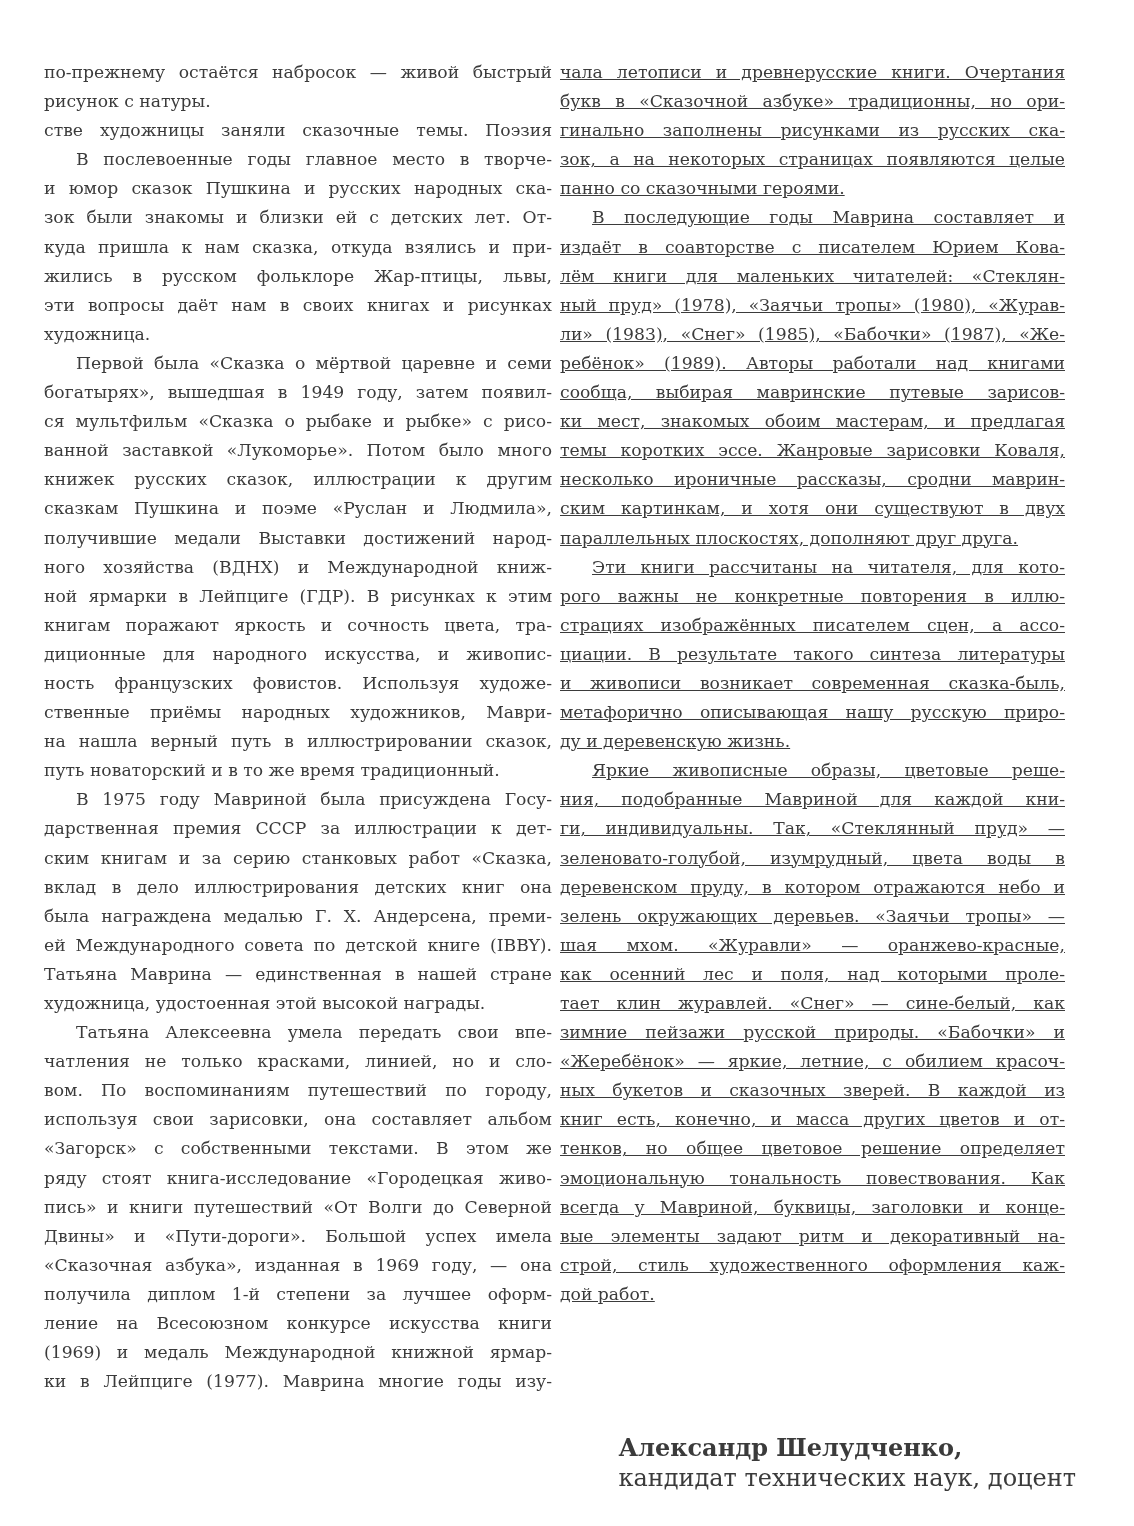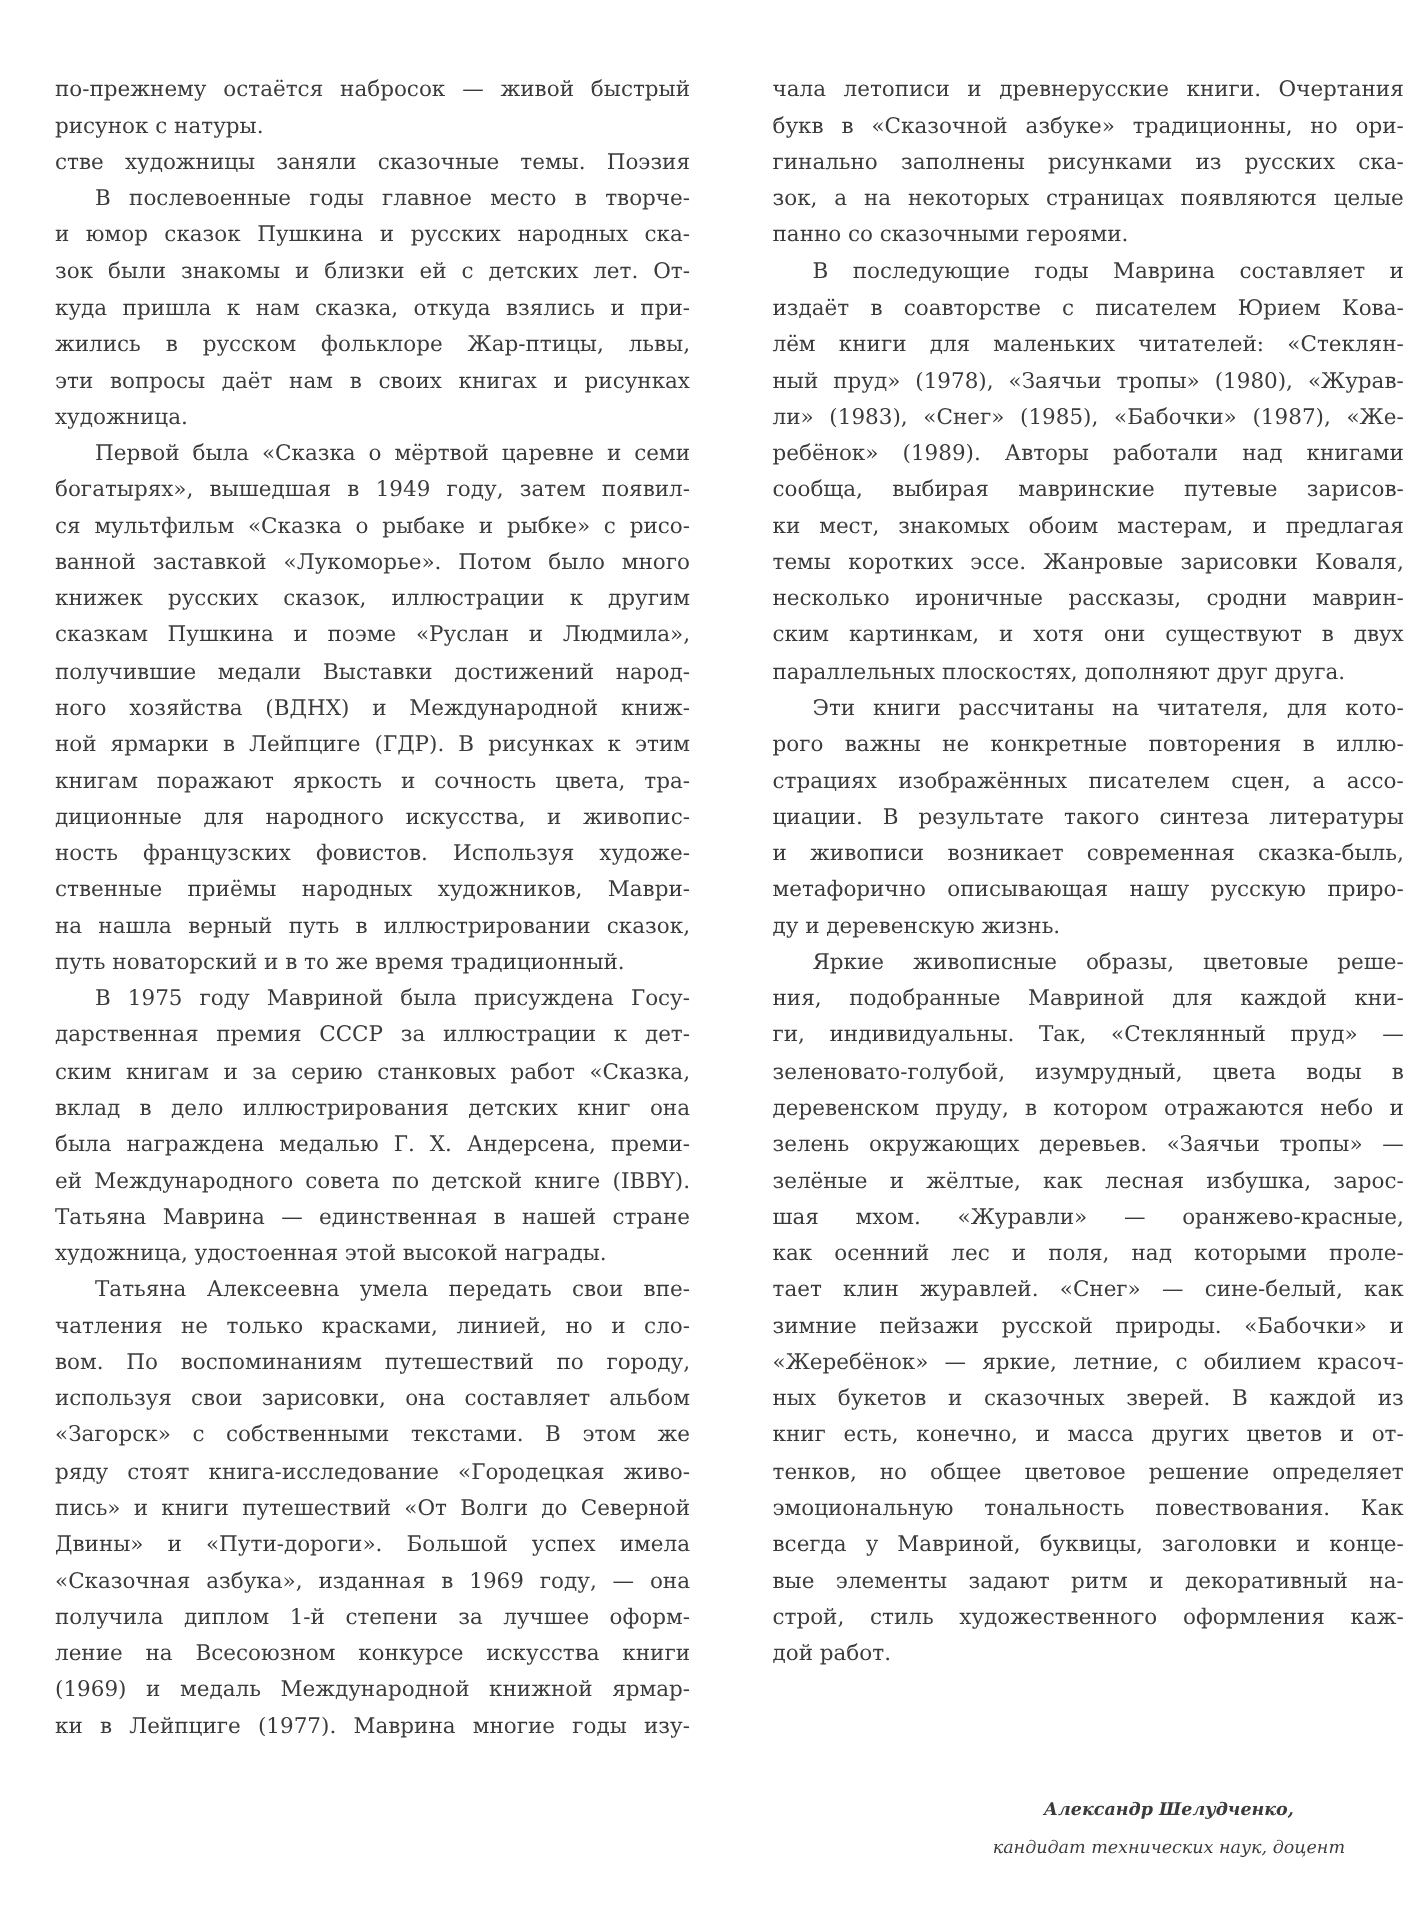--- a/index.html
+++ b/index.html
@@ -8,32 +8,32 @@
       font-family: "DejaVu Serif", serif;
       color: #3b3b3b;
     }
     .col {
       position: absolute; top: 58px;
       font-size: 17.2px; line-height: 29.1px;
       text-align: justify;
       margin-left: 20px;
     }
     .col-left { left: 24px; width: 508px; }
-    .col-right { left: 598px; width: 505px; }
+    .col-right { left: 540px; width: 505px; text-decoration: underline; }
     .line {
       display: block; white-space: nowrap;
       text-align: justify; text-align-last: justify;
       height: 29.1px;
     }
     .line.last { text-align-last: left; }
     .line.indent { padding-left: 32px; }
     .signature {
       position: absolute; right: 58px; top: 1433px;
-      text-align: center; font-style: italic;
-      font-size: 14px; line-height: 30px;
+      text-align: left; 
+      font-size: 24px; line-height: 30px;
     }
     .sig-name { font-weight: bold; display: block; }
     .sig-title { display: block; }
   </style>
 </head>
 <body>
 
 <div class="col col-left" id="col0">
     <div>
       <span class="line">по-прежнему остаётся набросок — живой быстрый</span>
@@ -123,21 +123,20 @@
       <span class="line">метафорично описывающая нашу русскую приро-</span>
       <span class="line last">ду и деревенскую жизнь.</span>
     </div>
     <div>
       <span class="line indent">Яркие живописные образы, цветовые реше-</span>
       <span class="line">ния, подобранные Мавриной для каждой кни-</span>
       <span class="line">ги, индивидуальны. Так, «Стеклянный пруд» —</span>
       <span class="line">зеленовато-голубой, изумрудный, цвета воды в</span>
       <span class="line">деревенском пруду, в котором отражаются небо и</span>
       <span class="line">зелень окружающих деревьев. «Заячьи тропы» —</span>
-      <span class="line">зелёные и жёлтые, как лесная избушка, зарос-</span>
       <span class="line">шая мхом. «Журавли» — оранжево-красные,</span>
       <span class="line">как осенний лес и поля, над которыми проле-</span>
       <span class="line">тает клин журавлей. «Снег» — сине-белый, как</span>
       <span class="line">зимние пейзажи русской природы. «Бабочки» и</span>
       <span class="line">«Жеребёнок» — яркие, летние, с обилием красоч-</span>
       <span class="line">ных букетов и сказочных зверей. В каждой из</span>
       <span class="line">книг есть, конечно, и масса других цветов и от-</span>
       <span class="line">тенков, но общее цветовое решение определяет</span>
       <span class="line">эмоциональную тональность повествования. Как</span>
       <span class="line">всегда у Мавриной, буквицы, заголовки и конце-</span>

